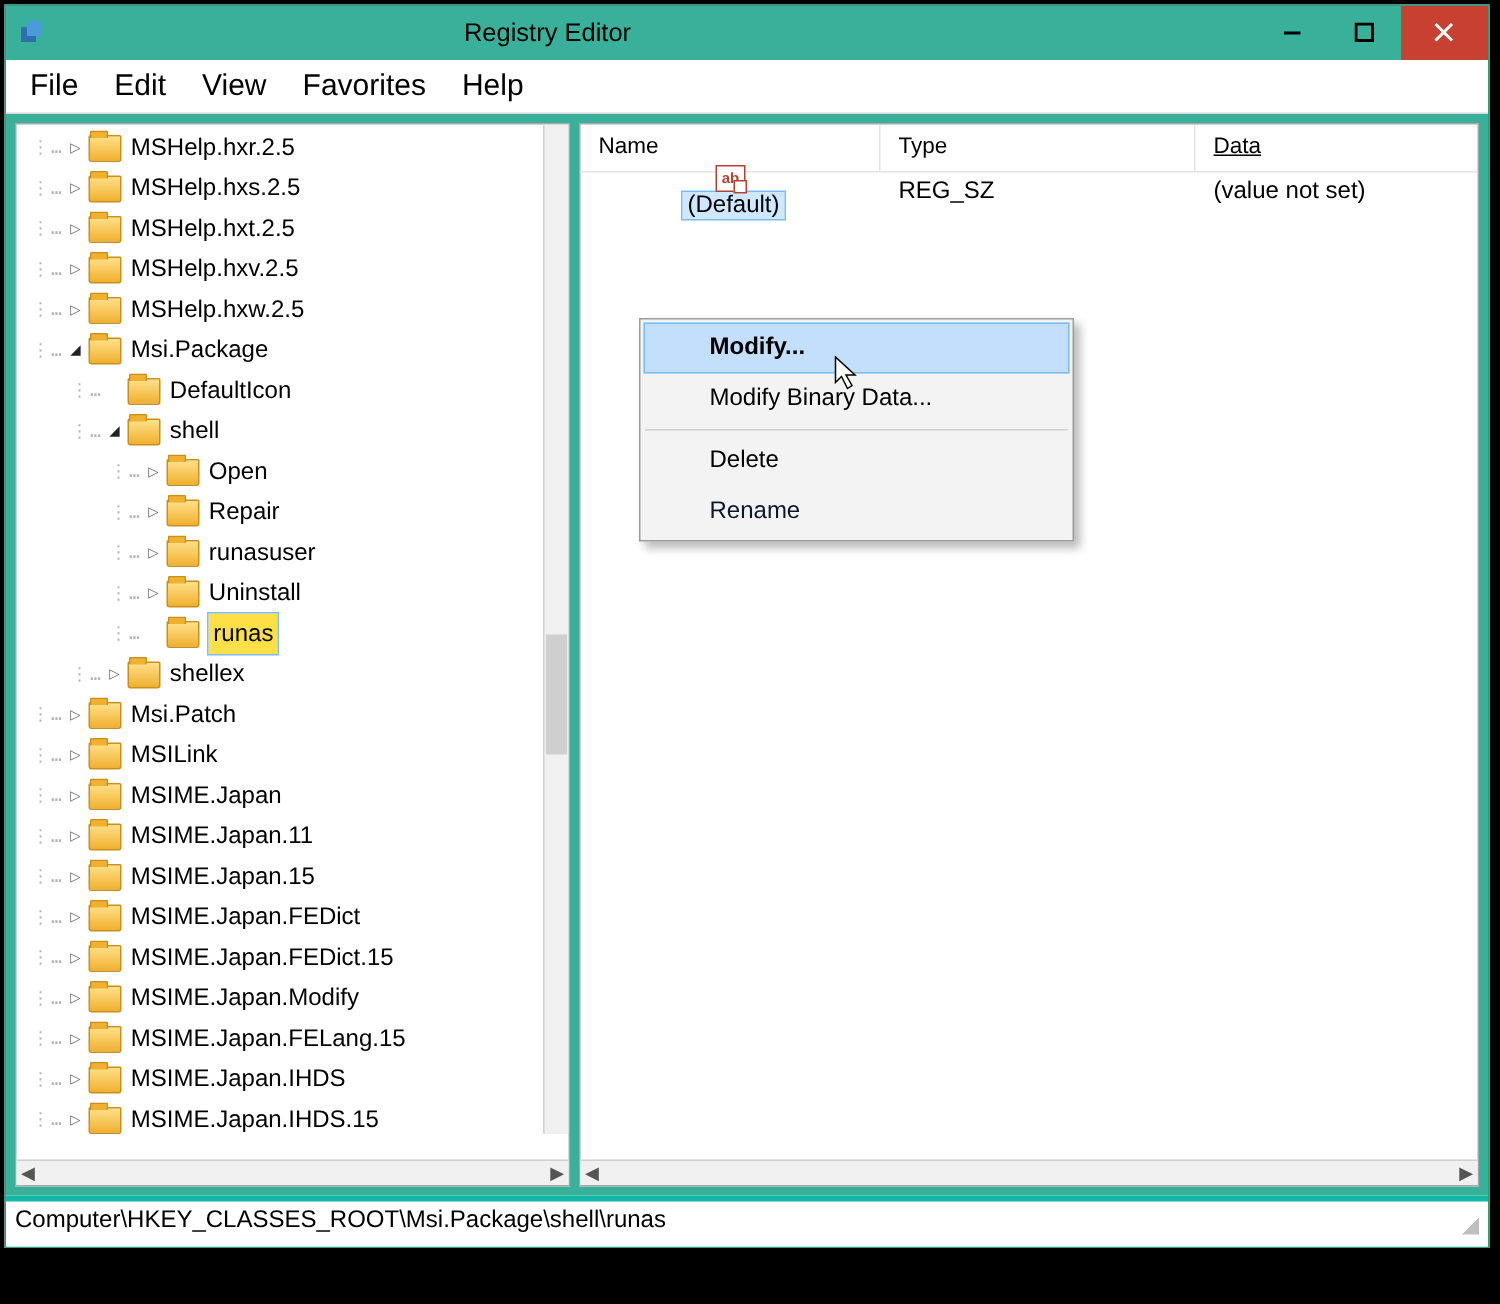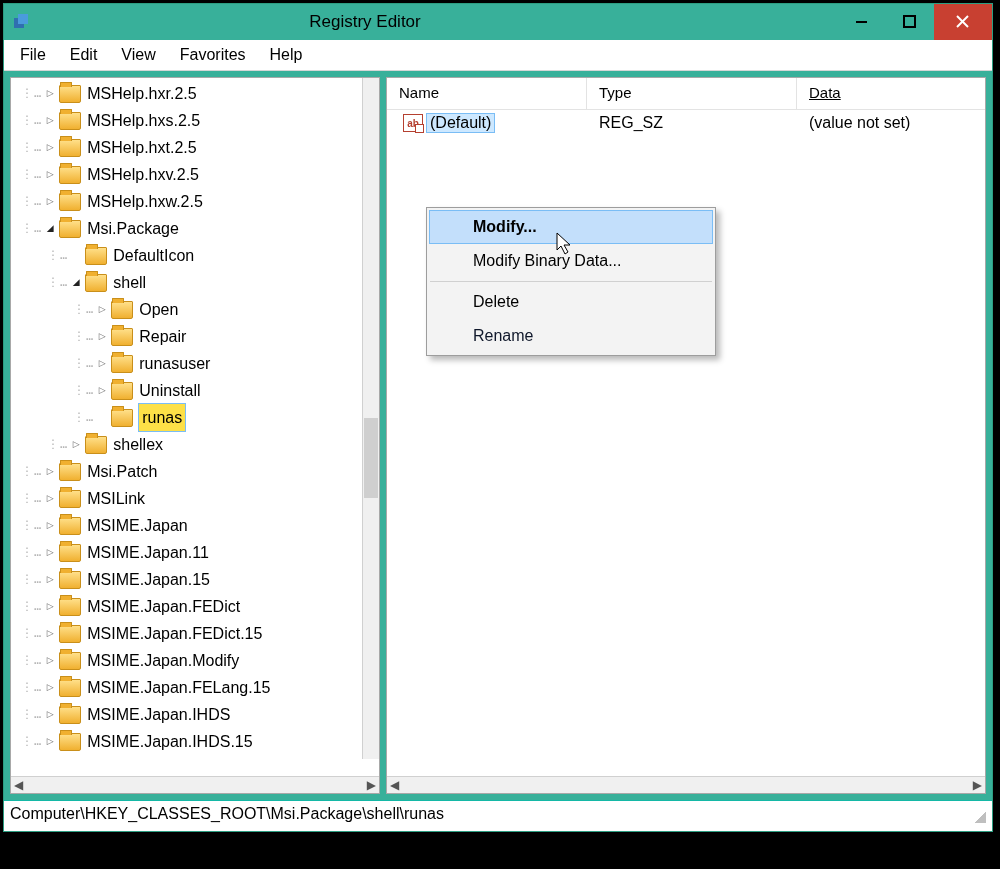--- a/index.html
+++ b/index.html
@@ -40,21 +40,21 @@
     display: flex; align-items: center; justify-content: center;
     color: #000;
   }
   .win-btn.close { background: #c84031; color: #fff; width: 58px;}
   .menubar {
     background: #fff;
     border-bottom: 1px solid #d6d6d6;
     padding: 4px 6px;
     display: flex;
     gap: 4px;
-    font-size: 16px;
+    font-size: 20px;
   }
   .menubar span { padding: 2px 10px; }
   .client {
     flex: 1;
     display: flex;
     background: #38b09a;
     padding: 6px;
     gap: 6px;
     position: relative;
     min-height: 0;
@@ -164,21 +164,21 @@
   .col-name{width:200px;}
   .col-type{width:210px;}
   .col-data{flex:1; border-right:none !important;text-decoration:underline;}
   .list-body{ flex:1; position:relative;}
   .list-row{
     display:flex;
     align-items:center;
     height:26px;
     font-size:16px;
   }
-  .list-row .c1{ width:200px; display:flex; align-items:center; padding-left:16px;}
+  .list-row .c1{ width:200px; display:flex; align-items:center; padding-left:4px;flex-direction:column;}
   .list-row .c2{ width:210px; padding-left:12px;}
   .list-row .c3{ flex:1; padding-left:12px;}
   .ab-icon{
     width:20px; height:18px;
     border:1px solid #b54030;
     color:#b54030;
     font-size:10px;
     font-weight:bold;
     display:inline-flex;
     align-items:center; justify-content:center;
@@ -227,21 +227,21 @@
     margin:3px 1px;
   }
   .cursor{
     position:absolute;
     left:552px; top:161px;
     z-index:20;
     pointer-events:none;
   }
   .statusbar{
     background:#fff;
-    border-top:1px solid #14b8a6;
+    border-top:4px solid #14b8a6;
     padding:4px 6px 8px 6px;
     font-size:16px;
     display:flex;
     justify-content:space-between;
   }
   .grip{
     width:14px; height:14px;
     align-self:flex-end;
     background:
       linear-gradient(135deg, transparent 60%, #bfbfbf 60%);

